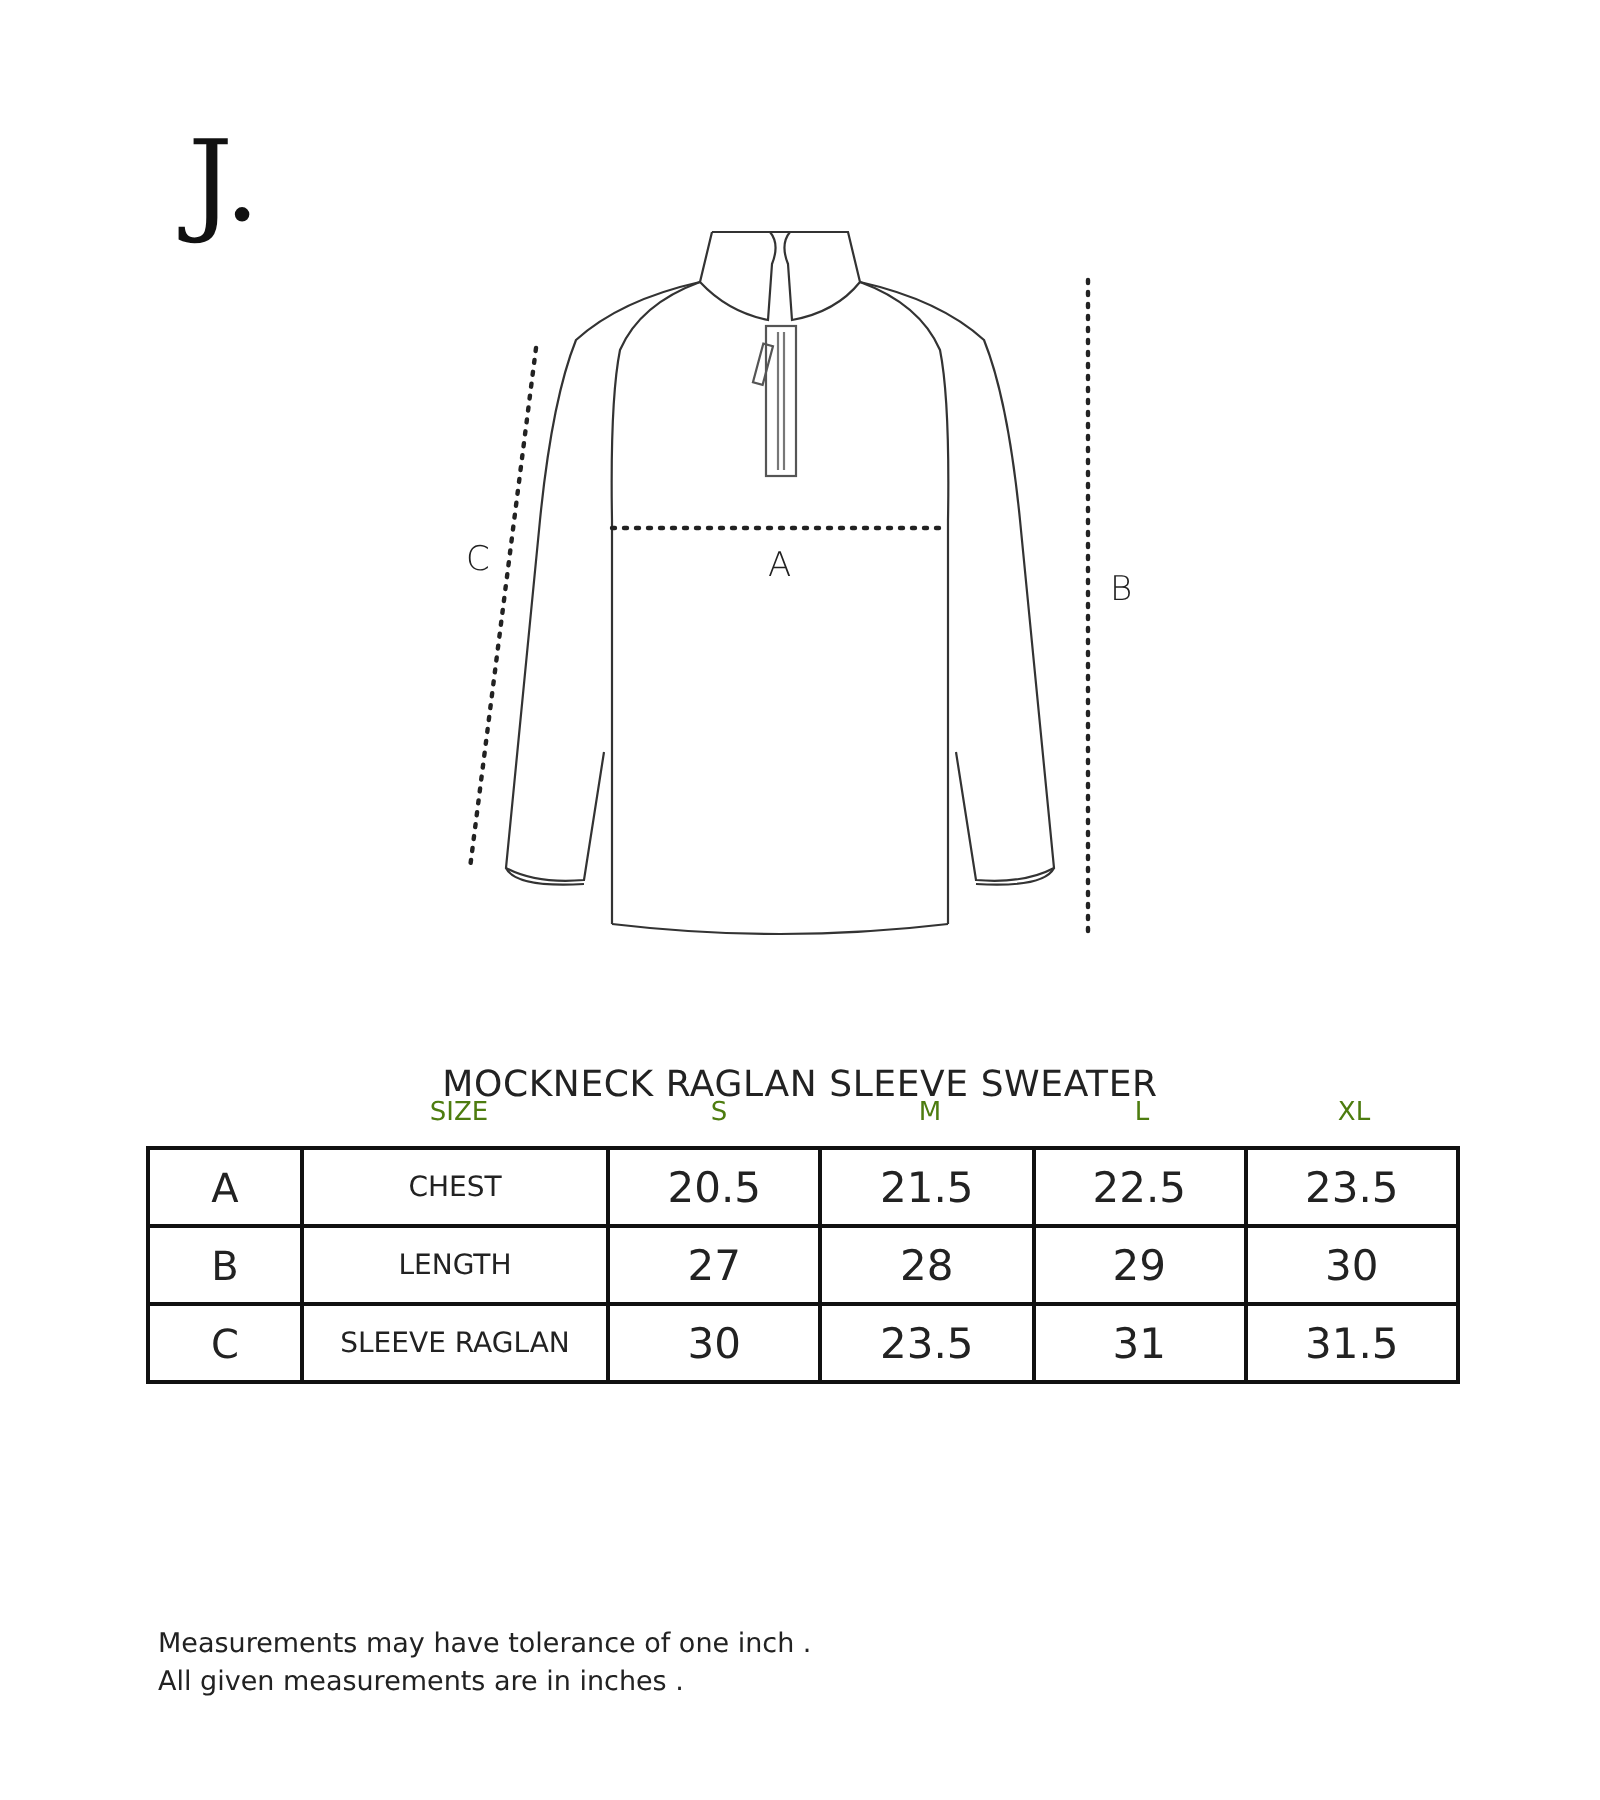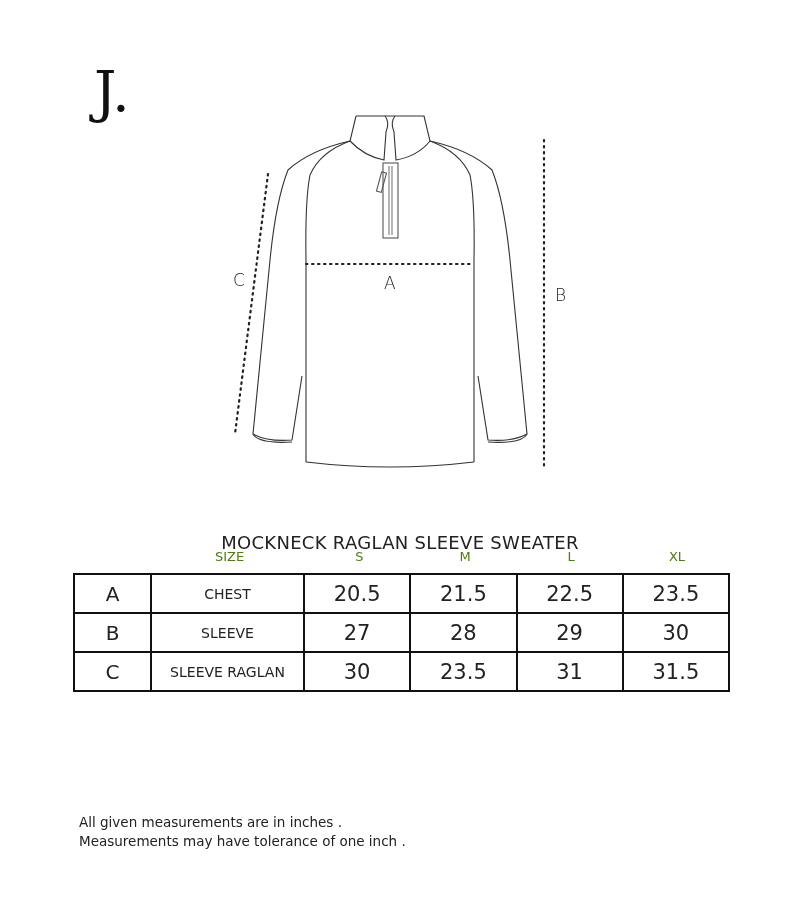--- a/index.html
+++ b/index.html
@@ -74,33 +74,33 @@
       <tr>
     <td class="key">A</td>
     <td class="name">CHEST</td>
     <td>20.5</td>
     <td>21.5</td>
     <td>22.5</td>
     <td>23.5</td>
   </tr>
   <tr>
     <td class="key">B</td>
-    <td class="name">SLEEVE</td>
+    <td class="name">LENGTH</td>
     <td>27</td>
     <td>28</td>
     <td>29</td>
     <td>30</td>
   </tr>
   <tr>
     <td class="key">C</td>
     <td class="name">SLEEVE RAGLAN</td>
     <td>30</td>
     <td>23.5</td>
     <td>31</td>
     <td>31.5</td>
   </tr>
 </tbody>
   </table>
 
 <div class="notes">
+  <div>Measurements may have tolerance of one inch .</div>
   <div>All given measurements are in inches .</div>
-  <div>Measurements may have tolerance of one inch .</div>
 </div>
 
 </body></html>

